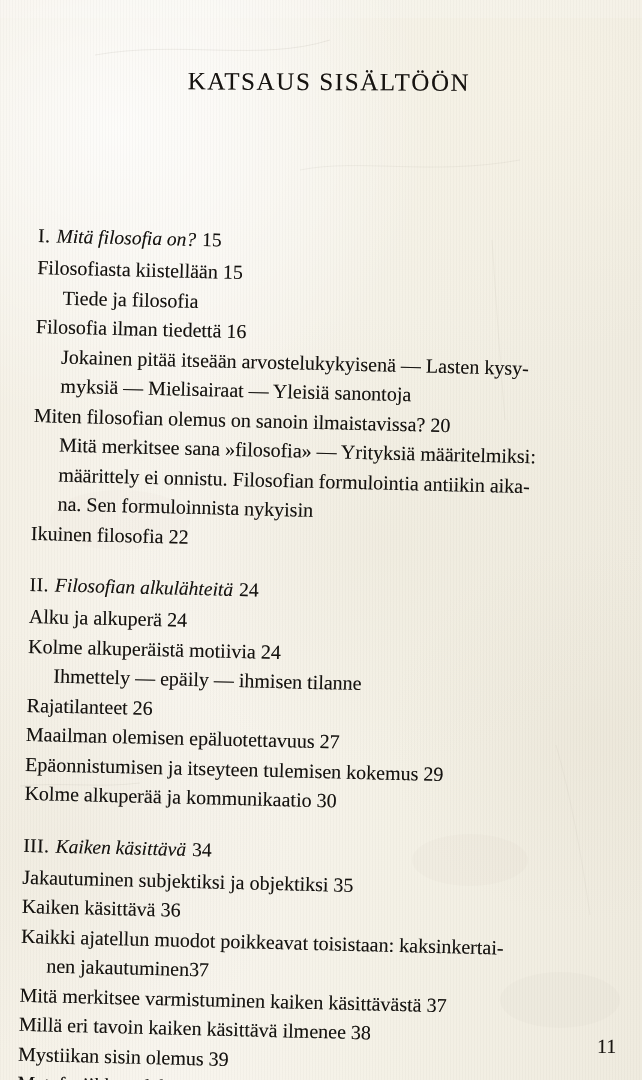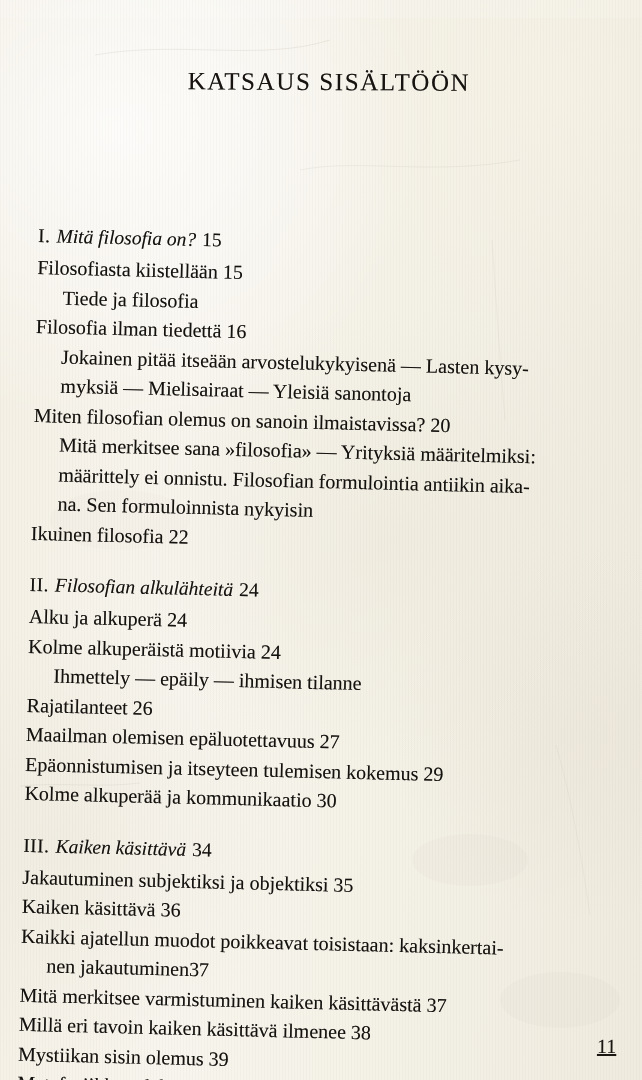--- a/index.html
+++ b/index.html
@@ -124,21 +124,20 @@
     text-shadow: 0 0 0.55px rgba(25,22,18,0.40);
   }
 
   .folio {
     position: absolute;
     right: 26px;
     bottom: 22px;
     font-size: 20px;
     color: #1a1713;
     transform: rotate(0.4deg);
-    text-decoration: underline;
   }
 </style>
 </head>
 <body>
 
 <div id="page">
 
   <svg id="smudges" viewBox="0 0 642 1080" preserveAspectRatio="none">
     <path d="M95 55 C180 40 260 62 330 40" stroke="rgba(120,112,96,0.30)" stroke-width="0.7" fill="none"></path>
     <path d="M300 170 C360 158 430 176 520 160" stroke="rgba(120,112,96,0.22)" stroke-width="0.7" fill="none"></path>

